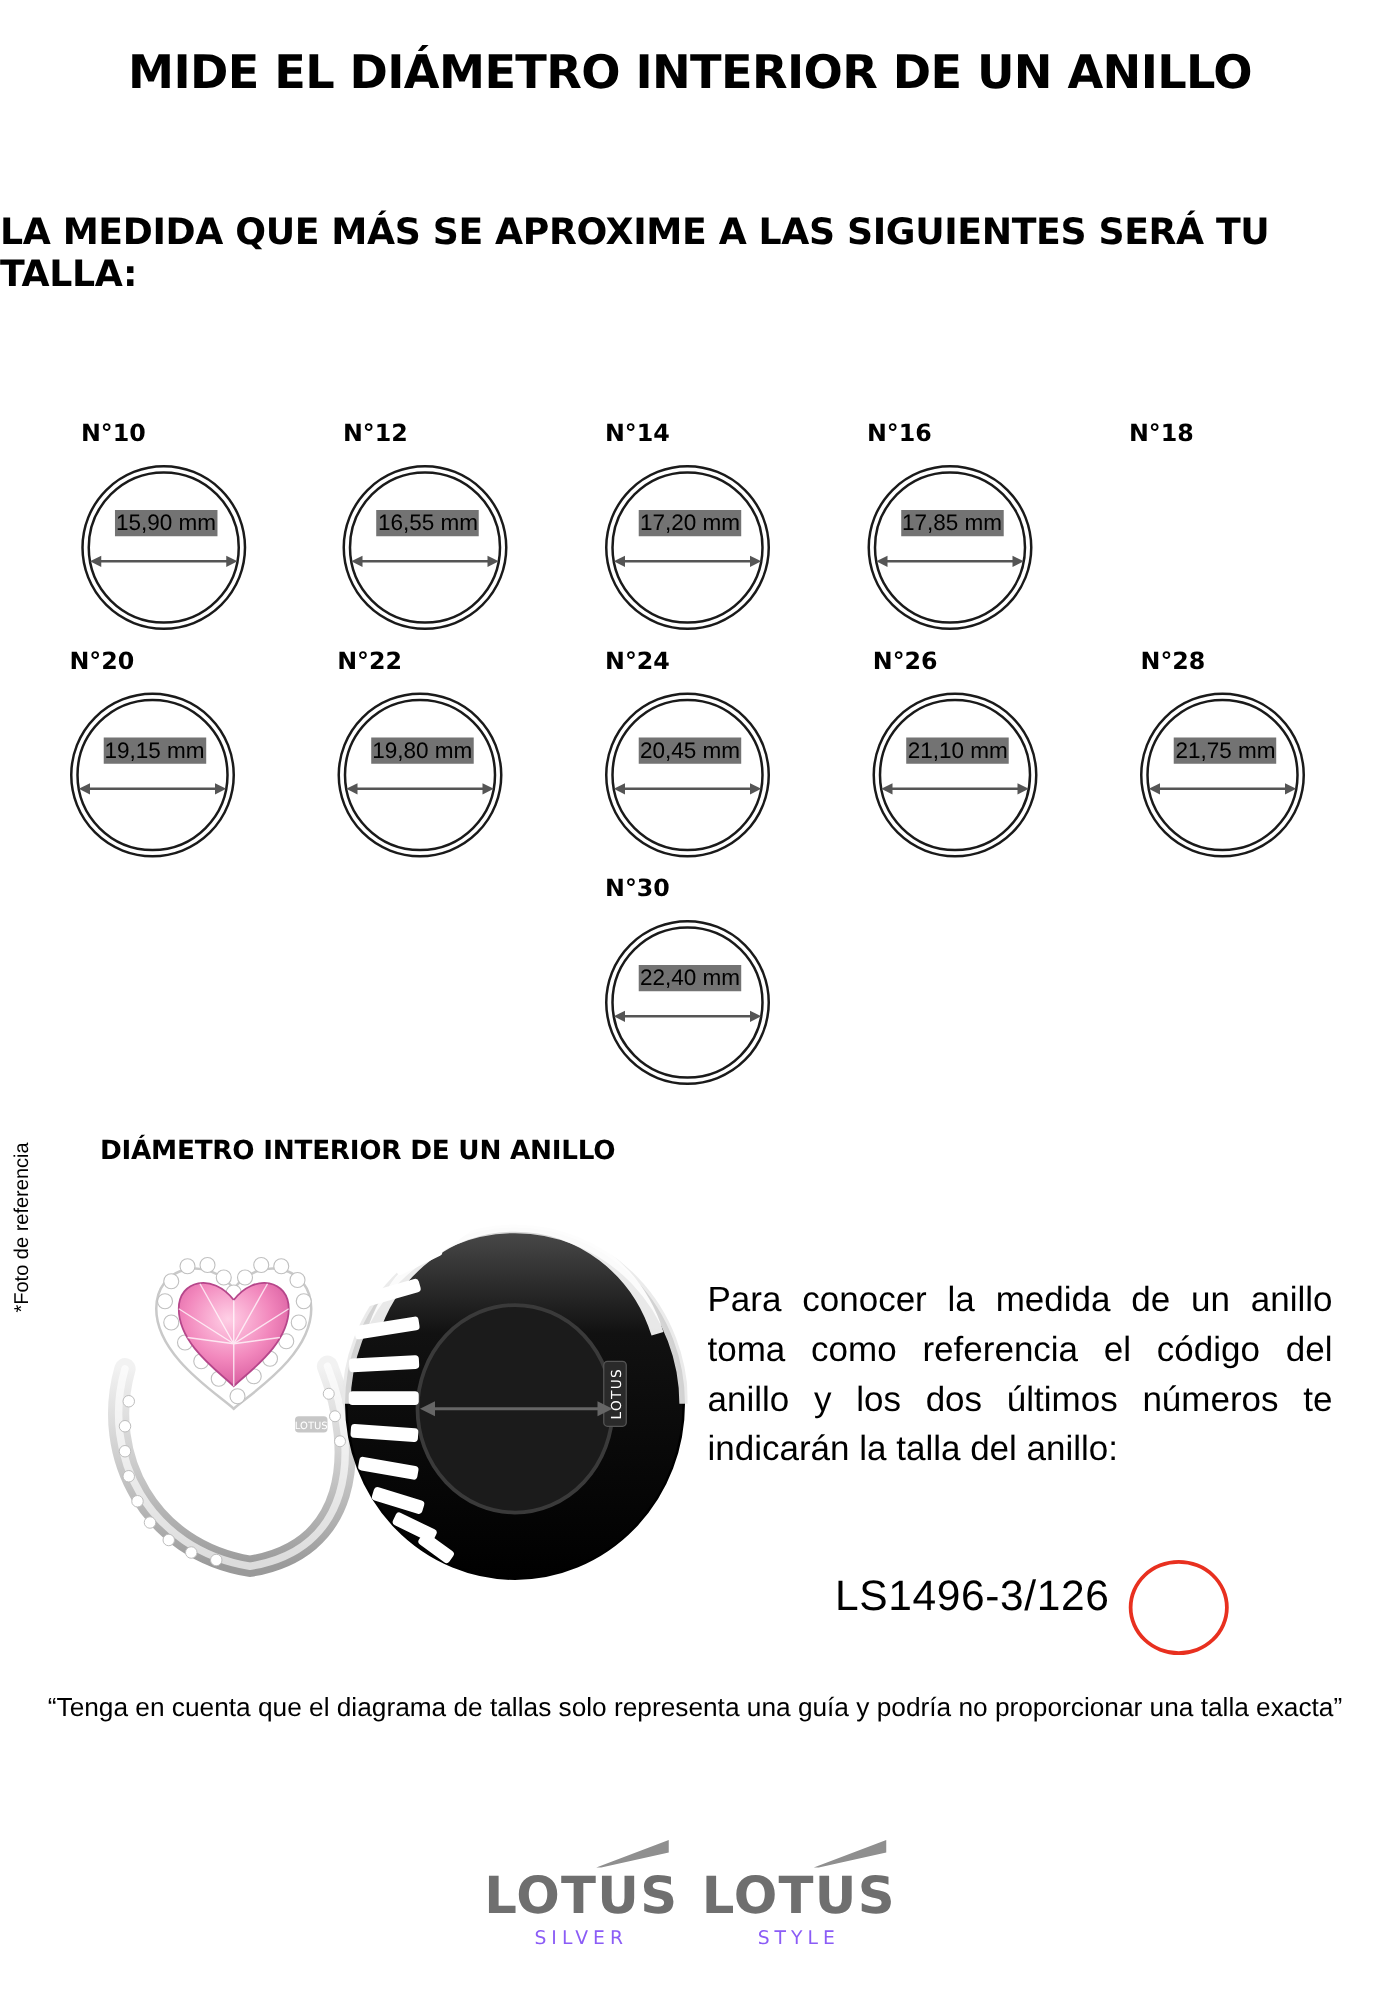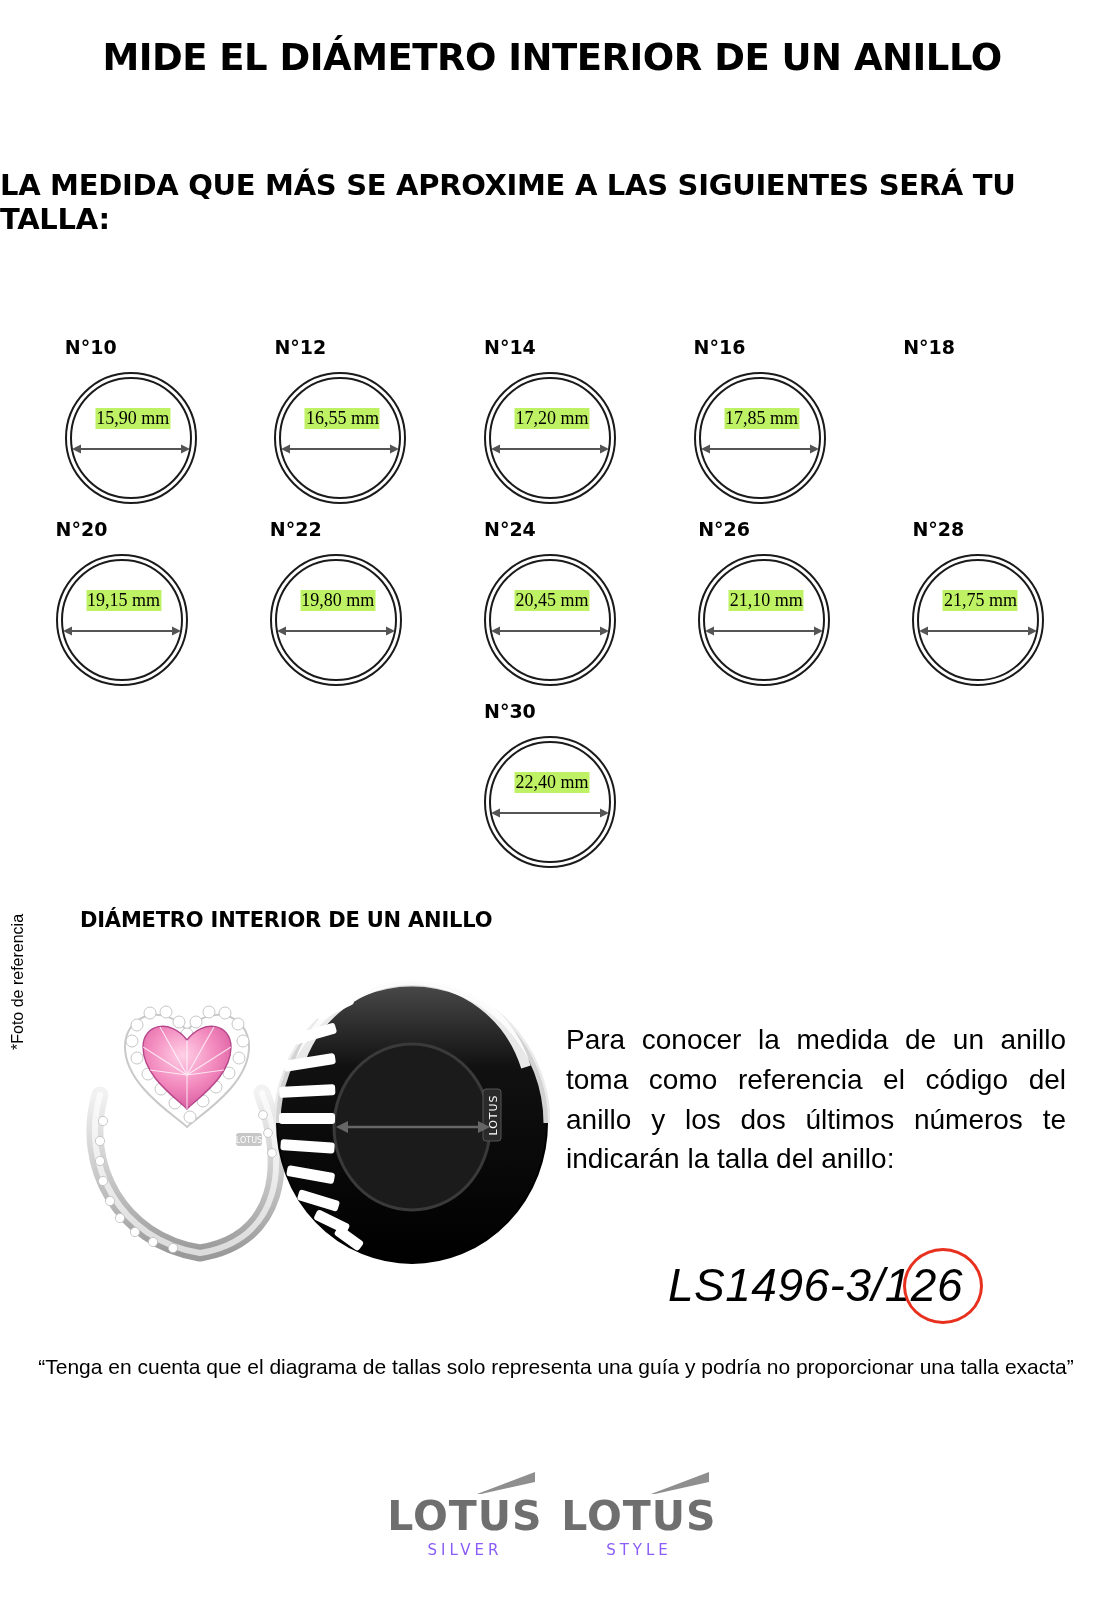--- a/index.html
+++ b/index.html
@@ -95,23 +95,23 @@
     border: 2px solid #1a1a1a;
     border-radius: 50%;
     box-sizing: border-box;
   }
   .ring-mm {
     position: absolute;
     left: 50%;
     top: 36px;
     transform: translateX(-50%);
     font-size: 18px;
-    font-family: Liberation Serif, serif;
+    font-family: Liberation Sans, sans-serif;
     white-space: nowrap;
-    background: #bef264;
+    background: #737373;
     padding: 0 1px;
     z-index: 3;
   }
   .ring-arrow {
     position: absolute;
     left: 7px;
     top: 70px;
     width: 118px;
     height: 14px;
     z-index: 2;
@@ -159,24 +159,23 @@
     width: 500px;
     font-size: 28px;
     line-height: 1.42;
     text-align: justify;
     font-family: Liberation Sans, sans-serif;
   }
   .code-line {
     position: absolute;
     left: 668px;
     top: 1258px;
-    font-size: 46px;
+    font-size: 34px;
     font-family: "Liberation Sans", sans-serif;
     letter-spacing: 0.5px;
-    font-style: italic;
   }
   .code-circle {
     position: absolute;
     left: 903px;
     top: 1248px;
     width: 80px;
     height: 76px;
     border: 3px solid #e8301f;
     border-radius: 50%;
     box-sizing: border-box;

